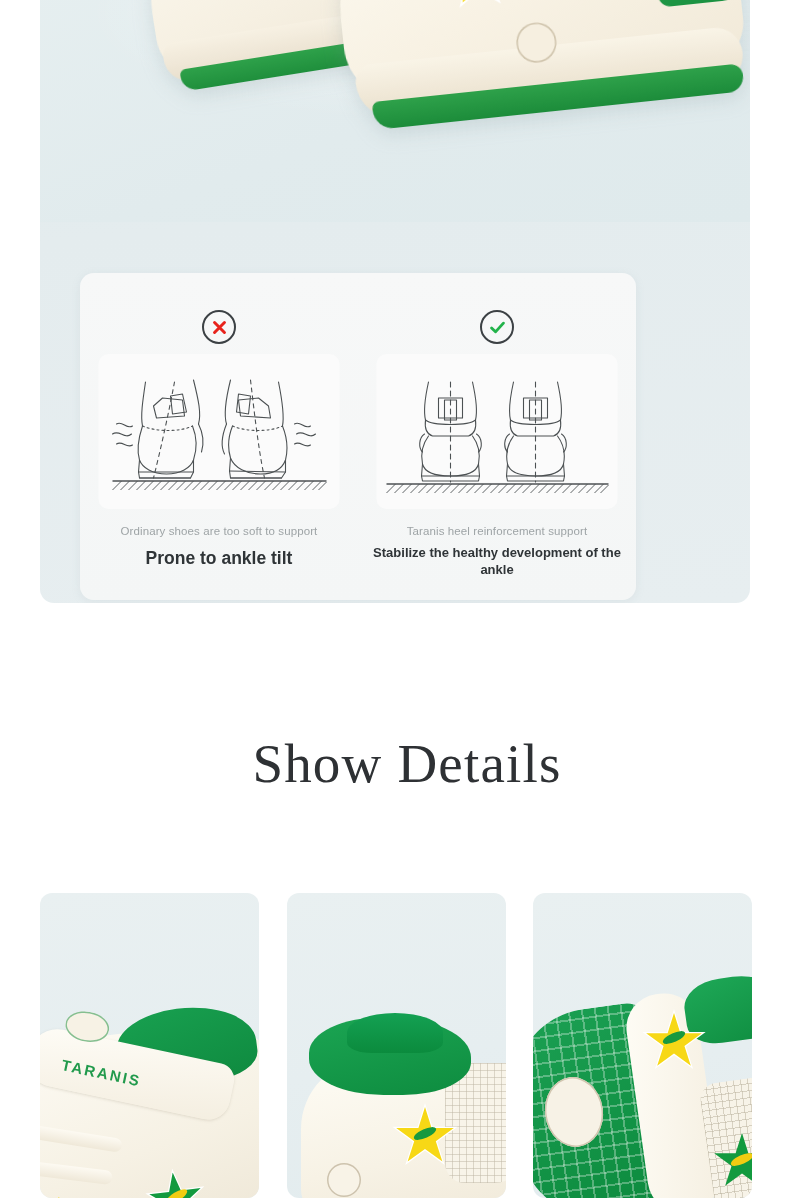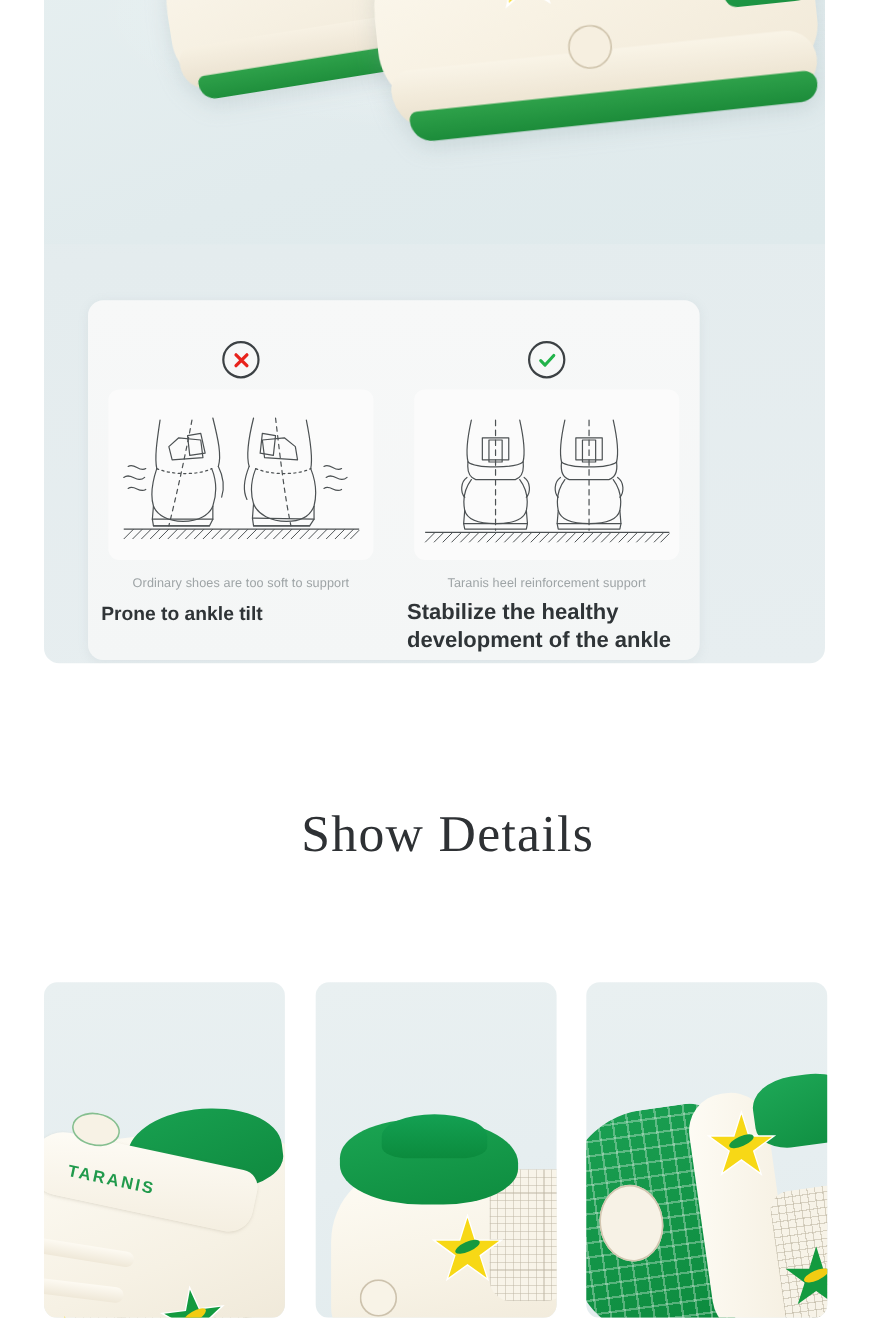--- a/index.html
+++ b/index.html
@@ -175,38 +175,38 @@
     left: 0; right: 0;
     text-align: center;
     font-size: 11.5px;
     color: #9ea4a6;
     letter-spacing: .1px;
   }
   .cap-big {
     position: absolute;
     top: 258px;
     left: 0; right: 0;
-    text-align: left;
+    text-align: center;
     font-size: 17.5px;
     font-weight: 700;
     color: #2f3437;
     line-height: 1.27;
     padding: 0 12px;
     box-sizing: border-box;
   }
-  .col-right .cap-big { font-size: 20px; top: 256px; }
+  .col-right .cap-big { font-size: 13px; top: 256px; }
 
   
   .section-heading {
     position: absolute;
     left: 0; right: 0;
     top: 732px;
     text-align: center;
     font-family: "Liberation Serif", "DejaVu Serif", serif;
-    font-size: 47px;
+    font-size: 55px;
     font-weight: 400;
     color: #2e3134;
     letter-spacing: 1.2px;
     padding-left: 24px;
   }
 
   
   .detail-row {
     position: absolute;
     left: 0;

